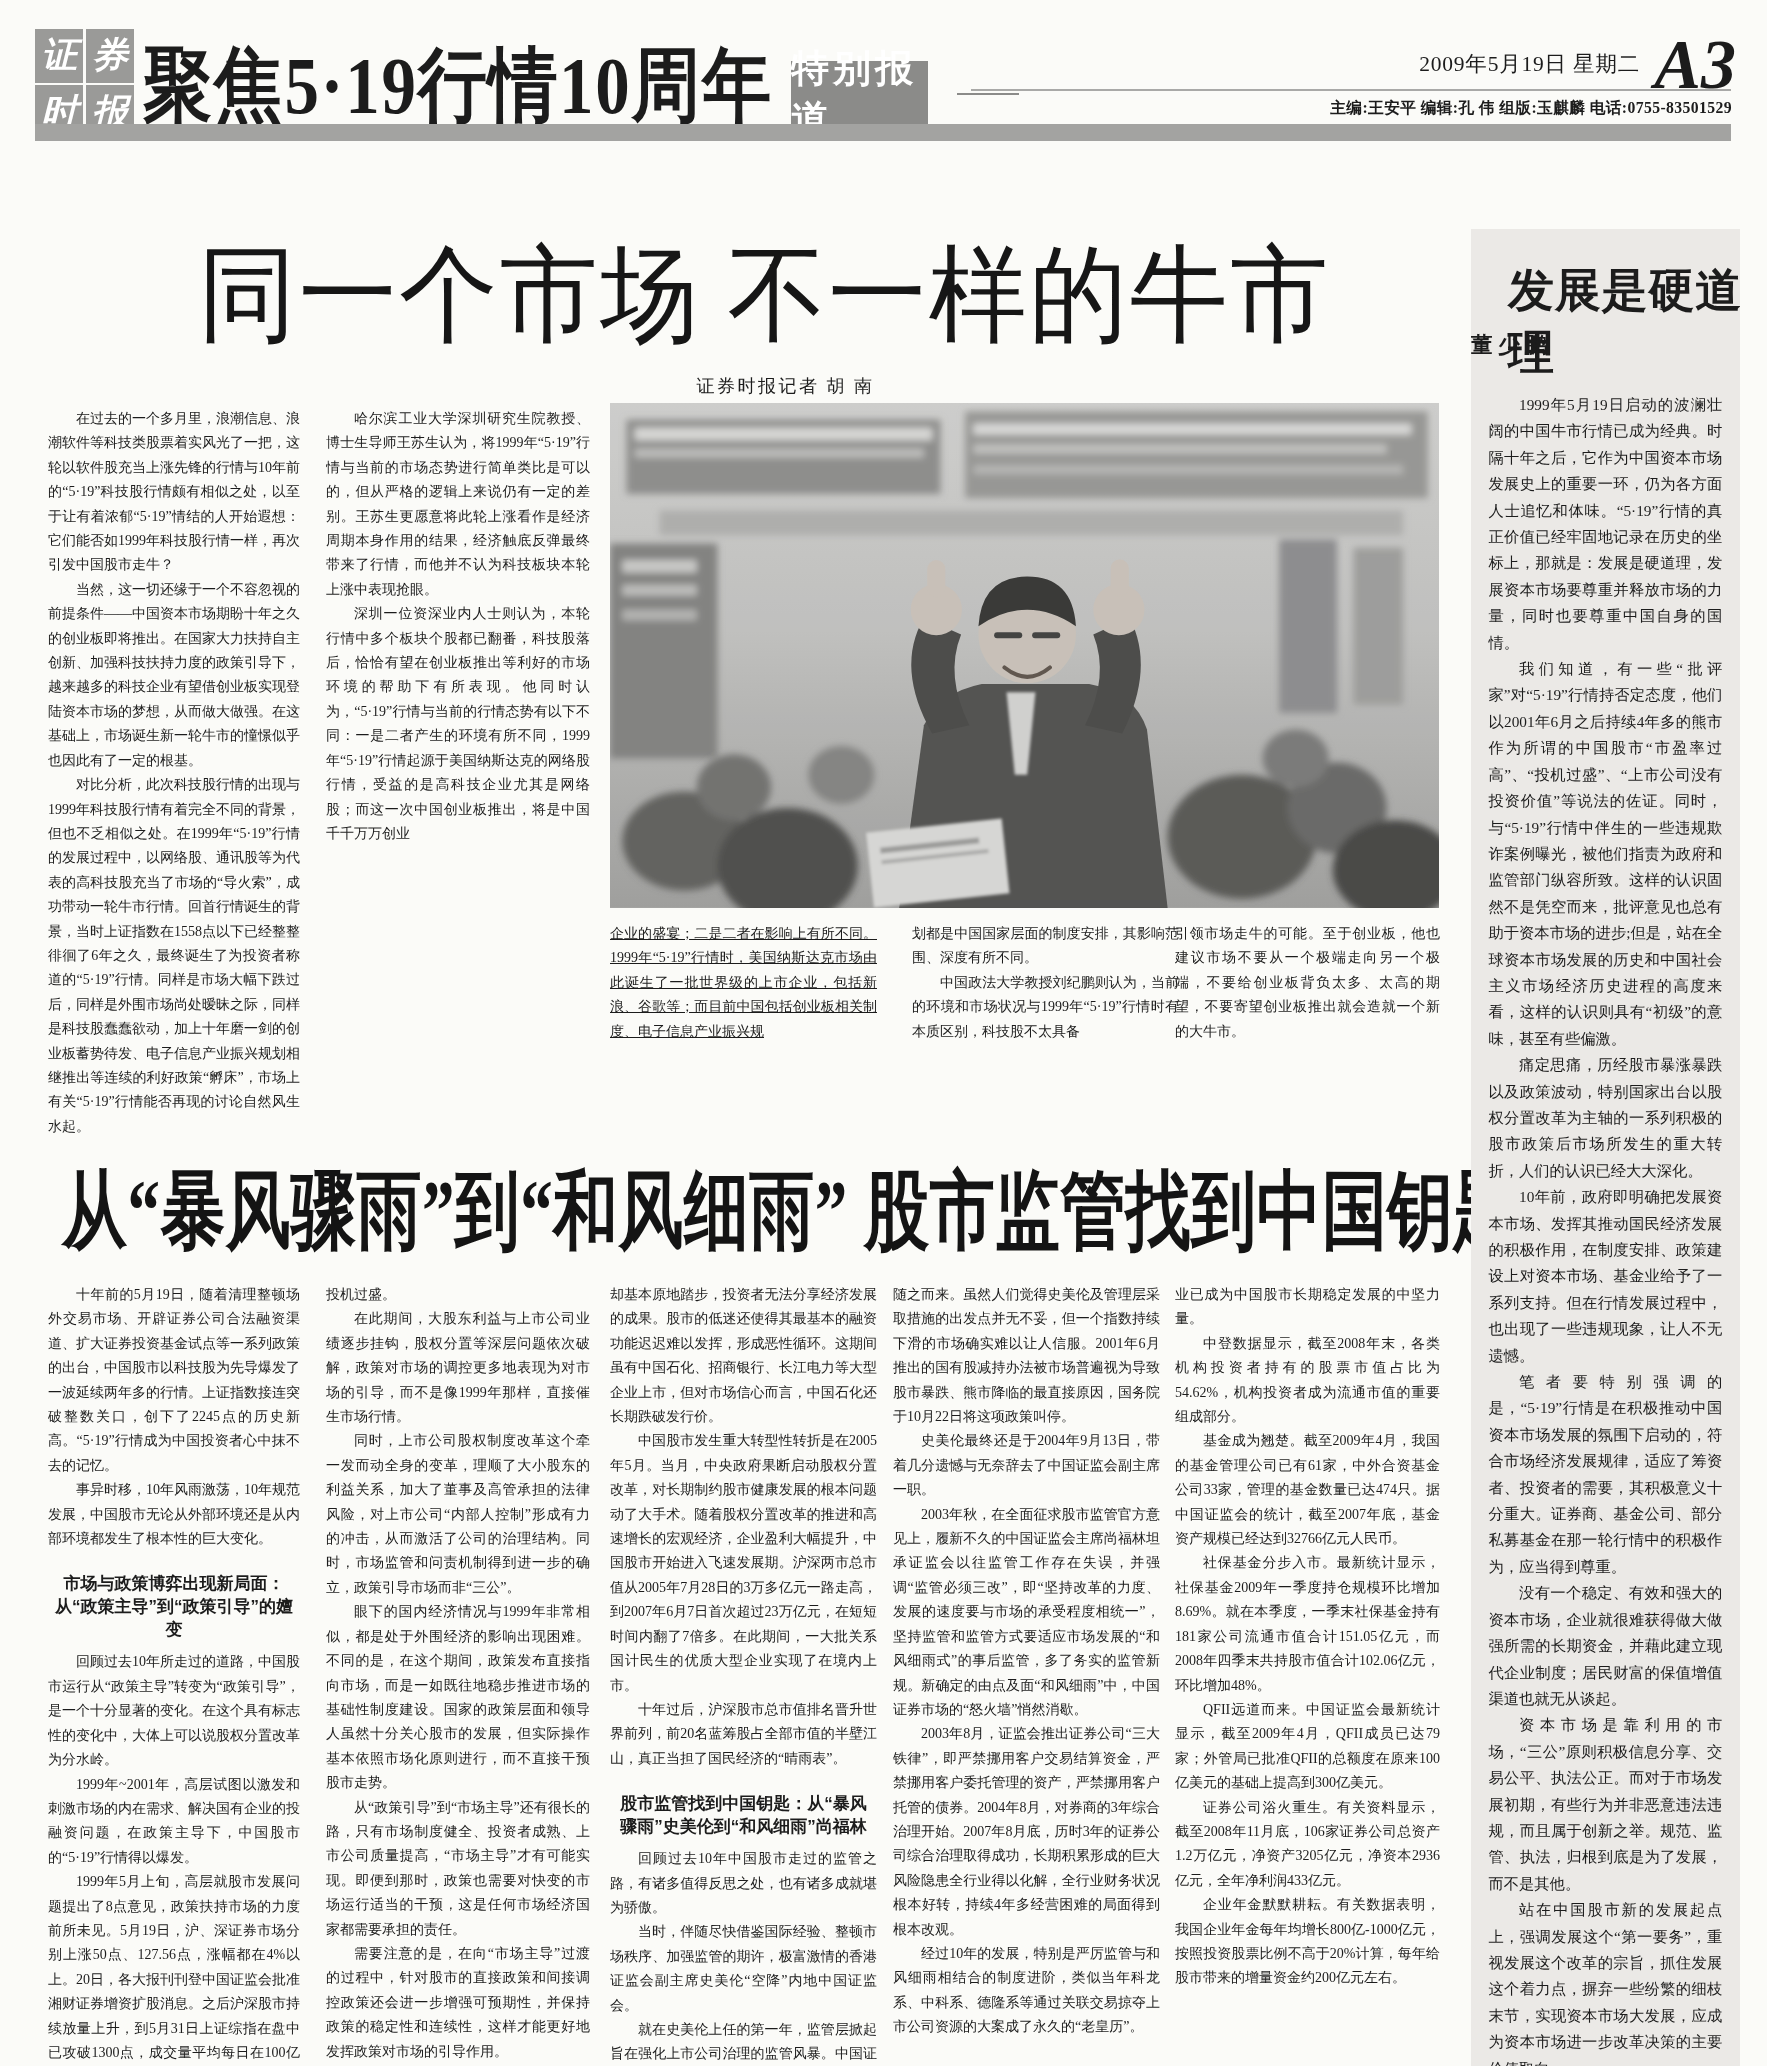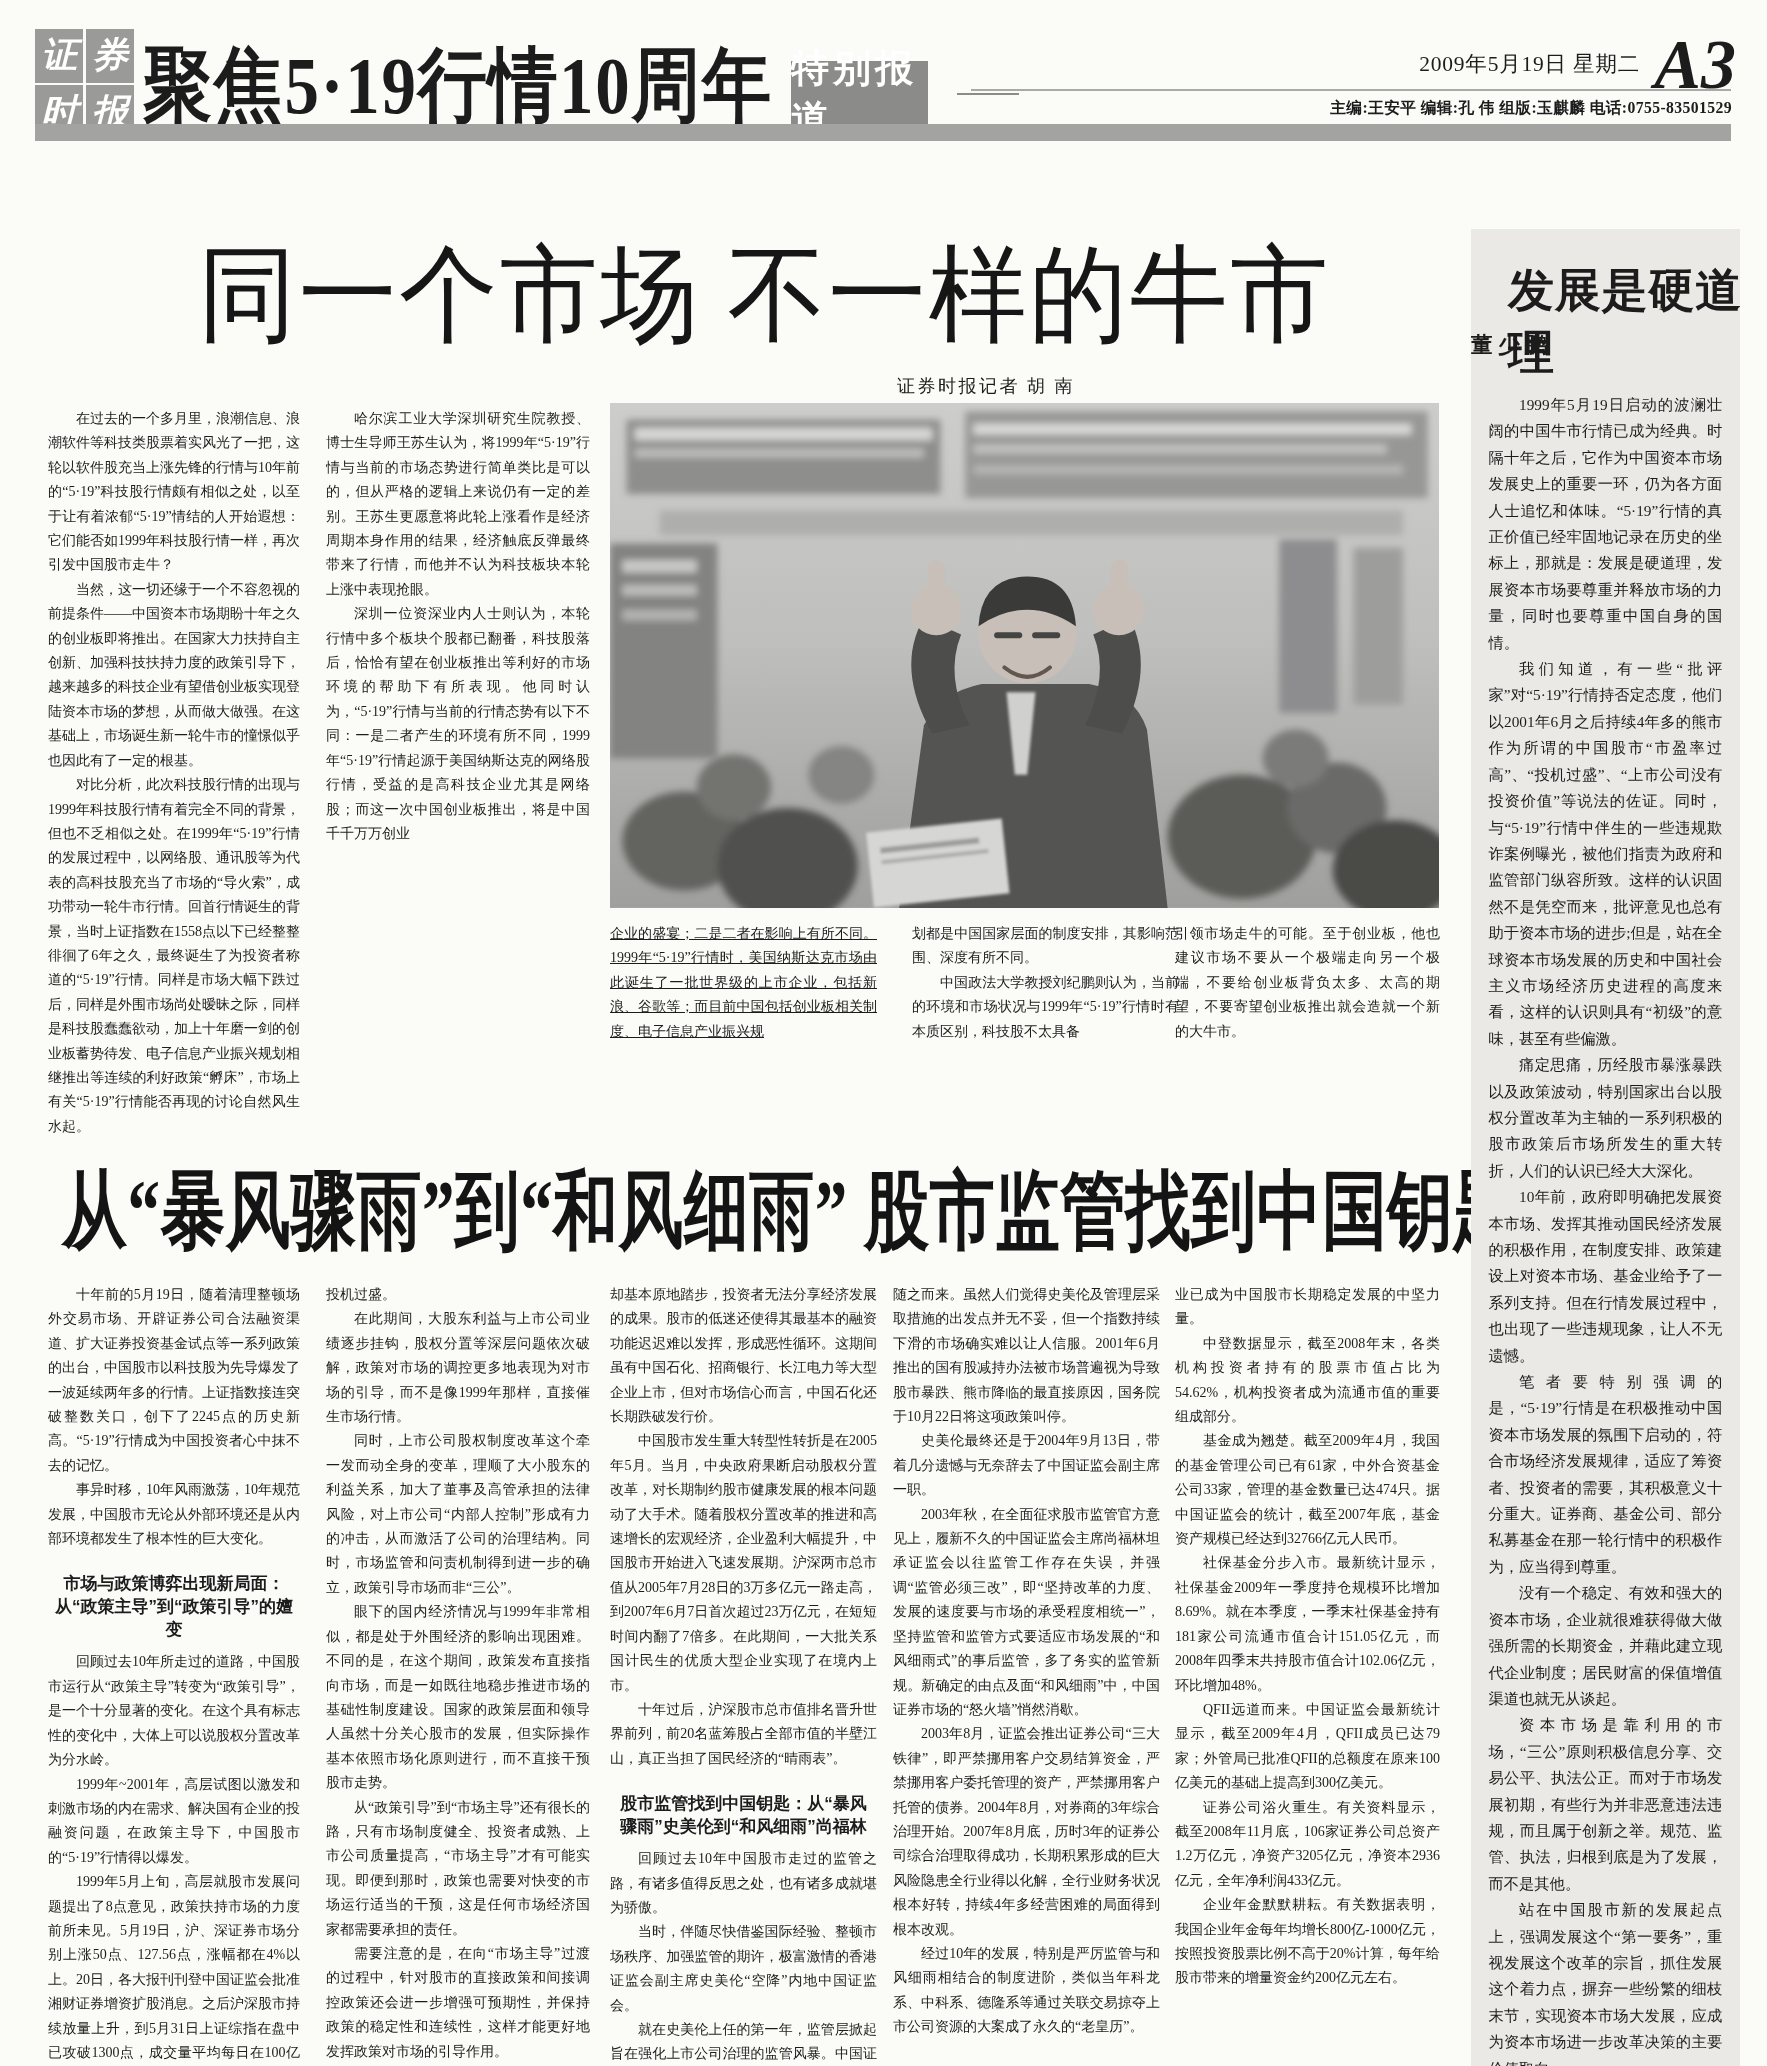--- a/index.html
+++ b/index.html
@@ -17,21 +17,21 @@
          display:flex;align-items:center;justify-content:center;letter-spacing:4.1px;}
   .badge-dash{left:957px;top:93px;width:62px;height:2.1px;background:#8b8b89;}
   .date-line{left:1219px;top:49px;width:421px;font-size:21.5px;text-align:right;letter-spacing:0.8px;}
   .page-no{left:1649px;top:25px;width:87px;font-size:70px;font-weight:bold;font-style:italic;text-align:right;}
   .head-rule{left:971px;top:89px;width:760px;height:1.7px;background:#a9a9a7;}
   .staff-line{left:992px;top:98px;width:740px;font-size:15.7px;font-weight:bold;text-align:right;letter-spacing:0.4px;}
   .gray-band{left:35px;top:124px;width:1696px;height:16.5px;background:#a3a3a1;}
   
   .headline1{left:124px;top:225px;width:1281px;font-size:98px;font-weight:normal;text-align:center;
              letter-spacing:2.5px;transform:scaleY(1.08);transform-origin:top center;white-space:nowrap;color:#161616;}
-  .byline{left:496px;top:374px;width:579px;font-size:18px;text-align:right;letter-spacing:2.5px;}
+  .byline{left:496px;top:374px;width:579px;font-size:18px;text-align:center;letter-spacing:2.5px;}
   .col{position:absolute;font-size:14px;line-height:24.4px;text-align:justify;overflow:hidden;}
   .para{text-indent:2em;}
   .para.cont{text-indent:0;}
   .subhead{font-family:"Liberation Sans","DejaVu Sans",sans-serif;font-weight:bold;font-size:17px;
            line-height:23px;text-align:center;text-indent:0;margin:21px 0 9px 0;}
   
   .photo{left:610px;top:403px;width:829px;height:505px;overflow:hidden;background:#c4c4c2;}
   .photo svg{display:block;}
   
   .headline2{left:62px;top:1153px;width:1380px;font-size:65px;font-weight:bold;text-align:center;

